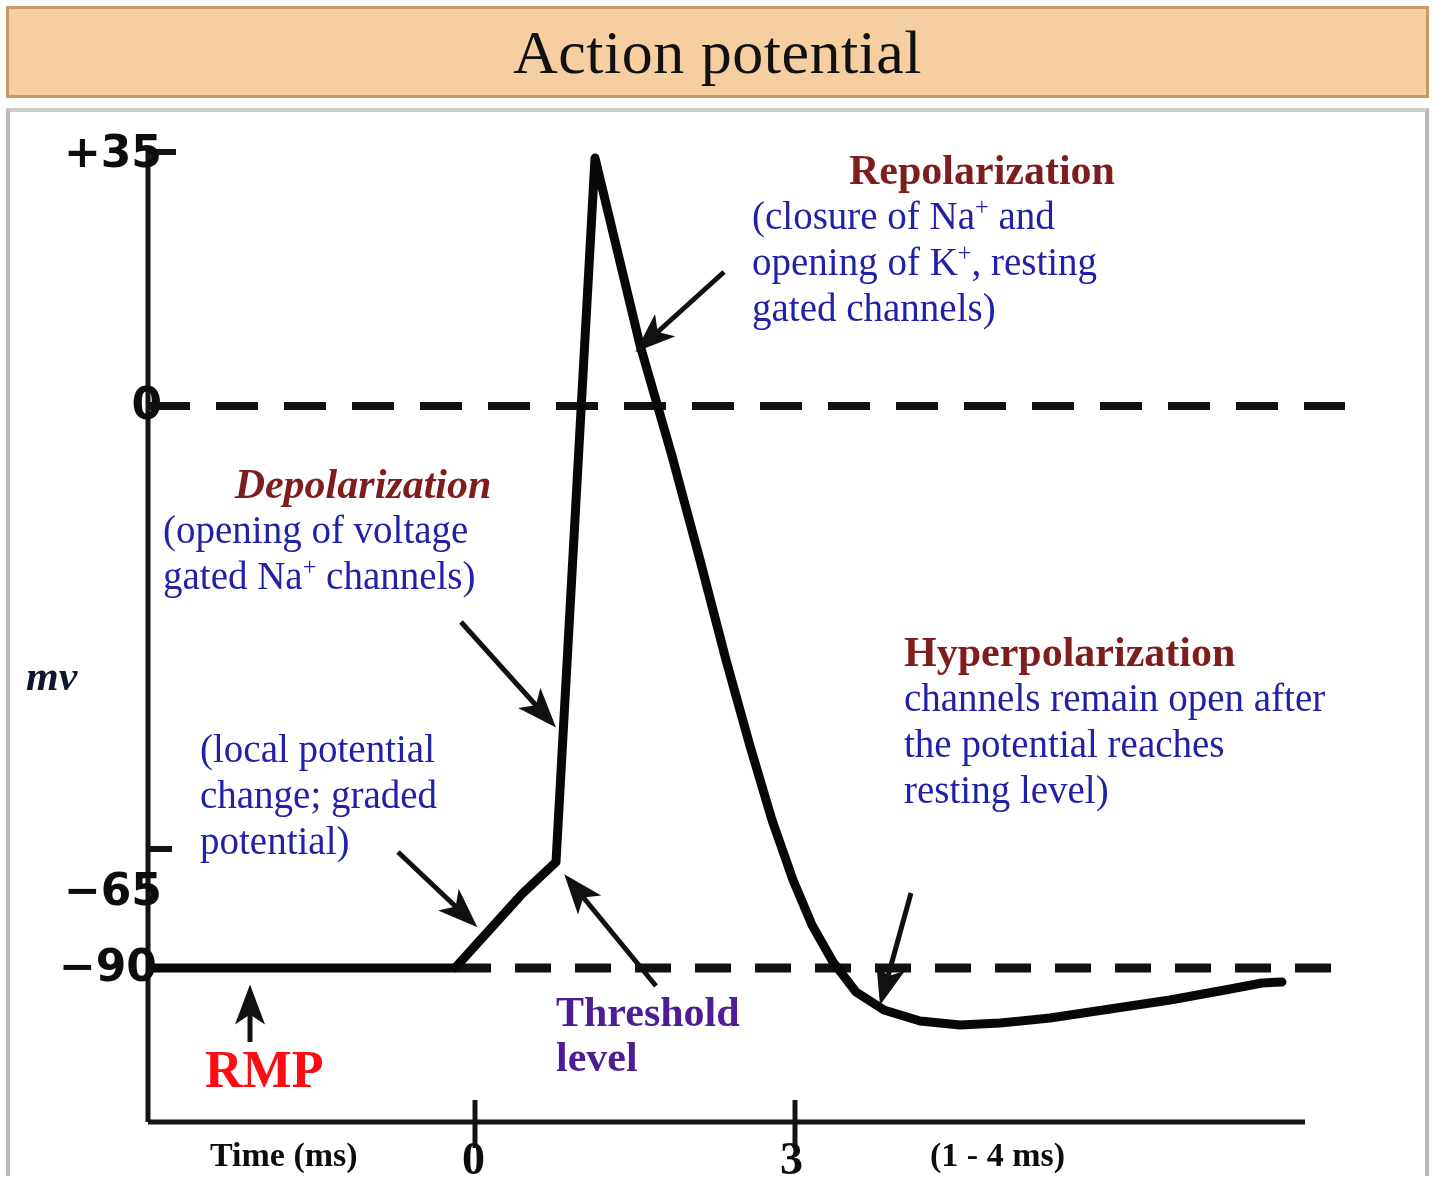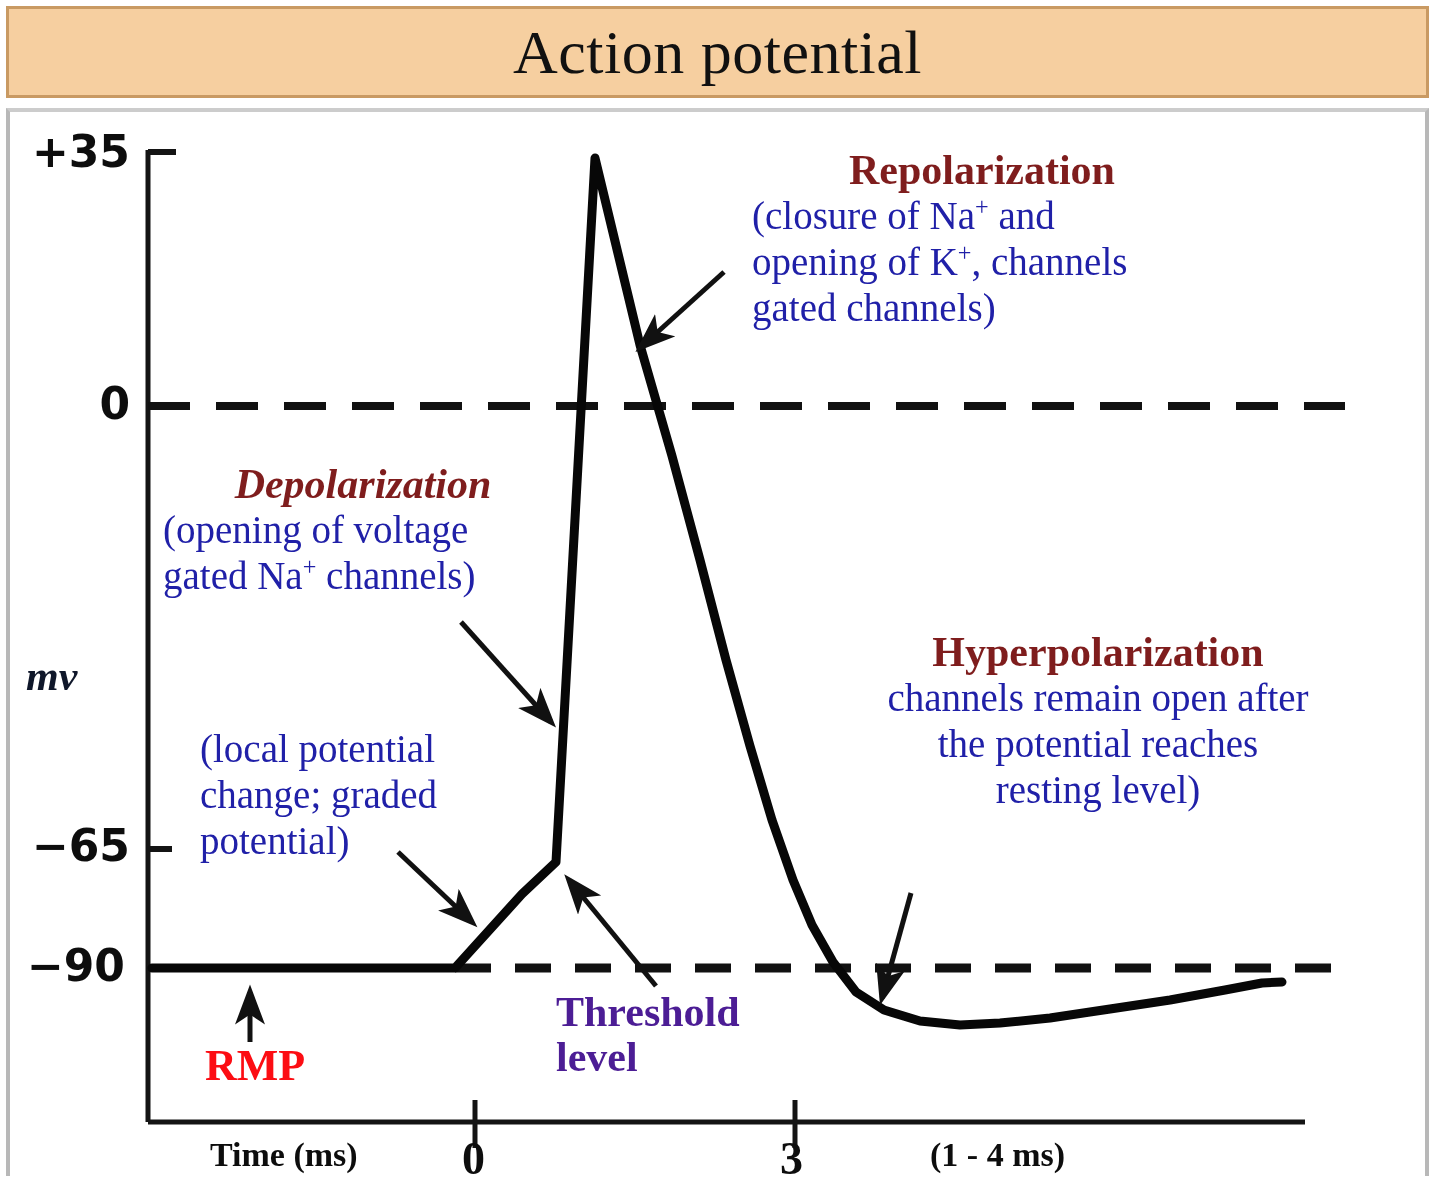--- a/index.html
+++ b/index.html
@@ -67,24 +67,25 @@
   
   .axis-num {
     position: absolute;
     font-family: "DejaVu Sans", sans-serif;
     font-weight: bold;
     font-size: 44px;
     color: #0d0d0d;
     text-align: right;
     white-space: nowrap;
     line-height: 1;
+    padding-left: 32px;
   }
   #y-label-35 { left: 10px; top: 130px; width: 120px; }
   #y-label-0  { left: 10px; top: 382px; width: 120px; }
-  #y-label-65 { left: 10px; top: 824px; width: 120px; }
+  #y-label-65 { left: 10px; top: 868px; width: 120px; }
   #y-label-90 { left: 5px; top: 944px; width: 120px; }
 
   #y-axis-title {
     position: absolute;
     left: 26px;
     top: 655px;
     font-family: "Liberation Serif", serif;
     font-weight: bold;
     font-size: 42px;
     color: #0f172a;
@@ -134,40 +135,40 @@
   }
 
   #annot-repolarization { left: 752px; top: 148px; width: 460px; }
   #annot-repolarization .head { text-align: center; }
 
   #annot-depolarization { left: 163px; top: 462px; width: 400px; }
   #annot-depolarization .head { text-align: center; font-style: italic; }
 
   #annot-local-potential { left: 200px; top: 726px; width: 330px; }
 
-  #annot-hyperpolarization { left: 848px; top: 630px; width: 500px; text-align: center; }
+  #annot-hyperpolarization { left: 904px; top: 630px; width: 500px; }
 
   #annot-threshold {
     position: absolute;
     left: 556px;
     top: 990px;
     font-family: "Liberation Serif", serif;
     font-weight: bold;
     font-size: 42px;
     color: #4c1d95;
     line-height: 1.06;
   }
 
   #annot-rmp {
     position: absolute;
     left: 205px;
     top: 1044px;
     font-family: "Liberation Serif", serif;
     font-weight: bold;
-    font-size: 44px;
+    font-size: 52px;
     color: #fc0d13;
     line-height: 1;
     text-align: center;
   }
 </style>
 </head>
 <body>
 
 <div id="root">
 
@@ -228,21 +229,21 @@
   <div id="y-axis-title">mv</div>
 
   <div class="x-axis-text" id="x-axis-title">Time (ms)</div>
   <div class="x-axis-text" id="x-tick-0">0</div>
   <div class="x-axis-text" id="x-tick-3">3</div>
   <div class="x-axis-text" id="x-range-note">(1 - 4 ms)</div>
 
   <div class="annot" id="annot-repolarization">
     <span class="head">Repolarization</span>
     <span class="body"><span>(closure of Na</span><sup>+</sup><span> and</span></span>
-    <span class="body"><span>opening of K</span><sup>+</sup><span>, channels</span></span>
+    <span class="body"><span>opening of K</span><sup>+</sup><span>, resting</span></span>
     <span class="body">gated channels)</span>
   </div>
 
   <div class="annot" id="annot-depolarization">
     <span class="head">Depolarization</span>
     <span class="body">(opening of voltage</span>
     <span class="body"><span>gated Na</span><sup>+</sup><span> channels)</span></span>
   </div>
 
   <div class="annot" id="annot-local-potential">

